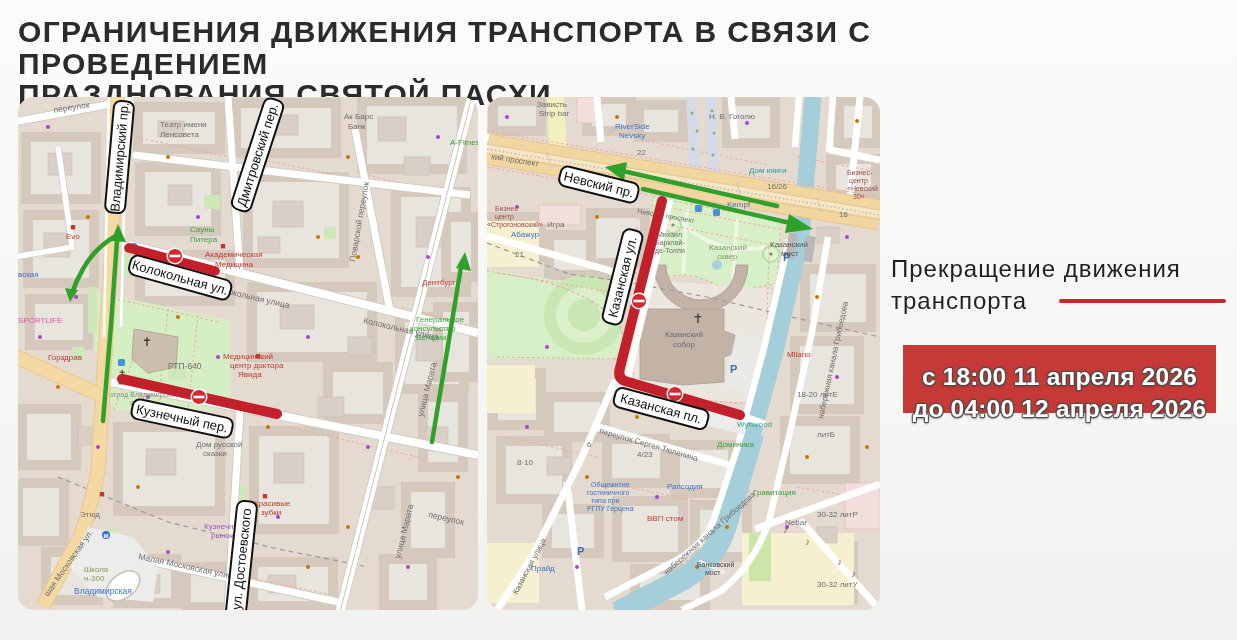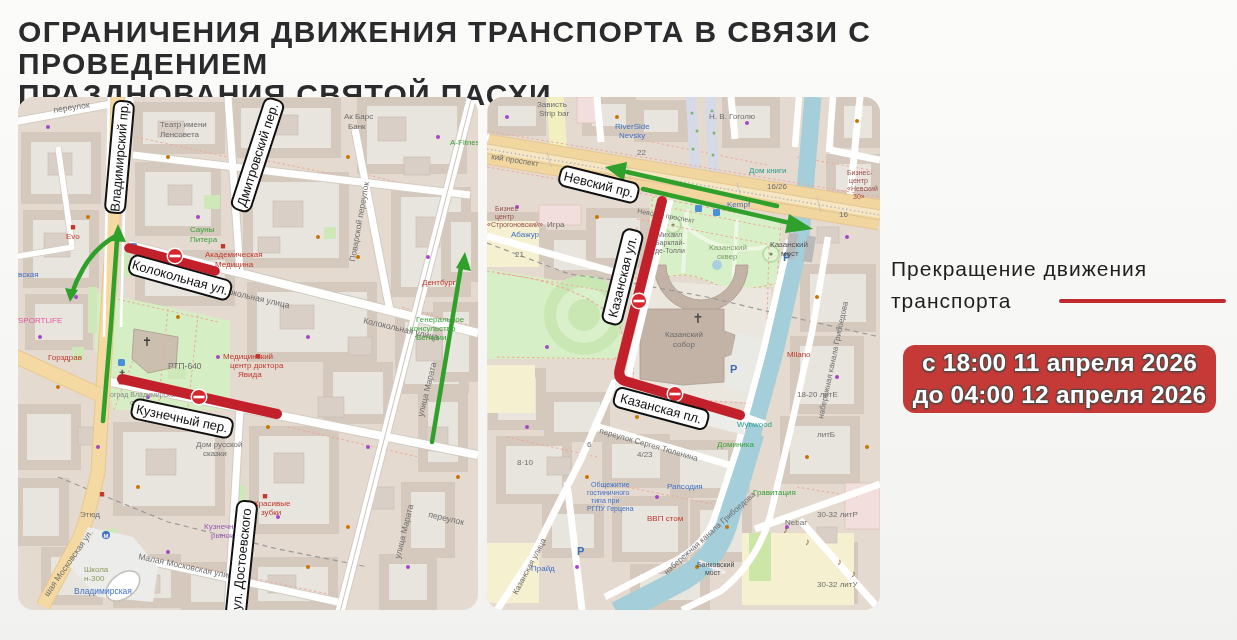--- a/index.html
+++ b/index.html
@@ -7,26 +7,26 @@
        background:linear-gradient(180deg,#fbfbfa 0%,#f6f6f5 60%,#f1f1ef 100%);
        font-family:"Liberation Sans", sans-serif;}
   .title{position:absolute;left:18px;top:16px;width:900px;
          font-size:30px;line-height:31.5px;font-weight:700;letter-spacing:1.35px;
          color:#2b2b2d;}
   .mappanel{position:absolute;top:97px;height:513px;border-radius:16px;overflow:hidden;
             background:#e7dfd7;}
   #mapL{left:18px;width:460px;}
   #mapR{left:487px;width:393px;}
   .legend{position:absolute;left:891px;top:253px;width:344px;
-          font-size:21px;line-height:31.5px;font-weight:400;color:#1f1f1f;letter-spacing:1.0px;}
+          font-size:24px;line-height:31.5px;font-weight:400;color:#1f1f1f;letter-spacing:1.0px;}
   .legendline{position:absolute;left:1059px;top:299px;width:167px;height:4px;
               background:#c02a2d;border-radius:2px;}
   .redbox{position:absolute;left:903px;top:345px;width:313px;height:68px;
-          background:#c53a36;border-radius:12px;color:#fff;font-weight:700;
-          font-size:24.5px;line-height:32px;letter-spacing:0.2px;text-align:center;padding-top:2px;
+          background:#c53a36;border-radius:0;color:#fff;font-weight:700;
+          font-size:24.5px;line-height:32px;letter-spacing:0.2px;text-align:center;padding-top:16px;
           box-sizing:border-box;
           text-shadow:1px 1px 1px #4e4a48,-1px 1px 1px #4e4a48,1px -1px 1px #4e4a48,-1px -1px 1px #4e4a48,0 2px 2px rgba(70,60,58,.45);}
 </style>
 </head>
 <body>
 
 <div class="title">ОГРАНИЧЕНИЯ ДВИЖЕНИЯ ТРАНСПОРТА В СВЯЗИ С ПРОВЕДЕНИЕМ<br>ПРАЗДНОВАНИЯ СВЯТОЙ ПАСХИ</div>
 
 <div class="mappanel" id="mapL">
 <svg width="460" height="513" viewBox="0 0 460 513">

